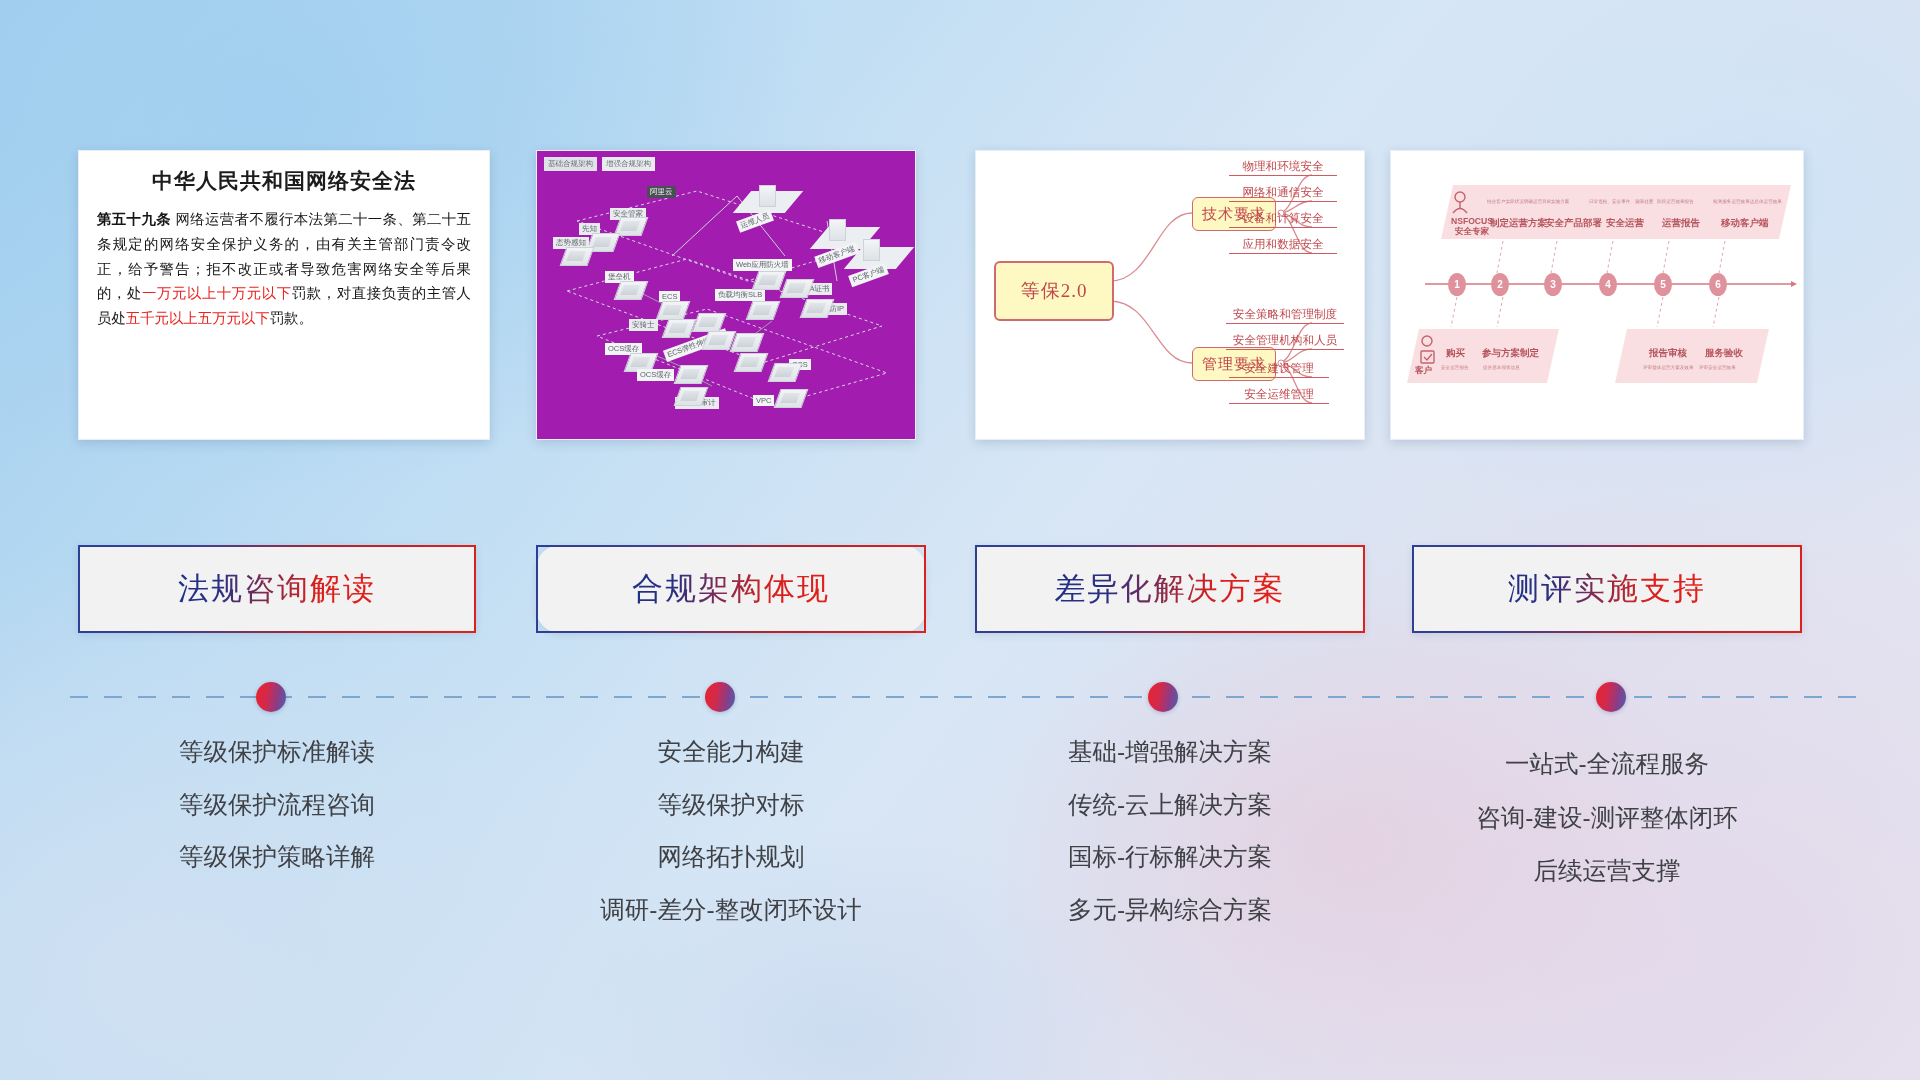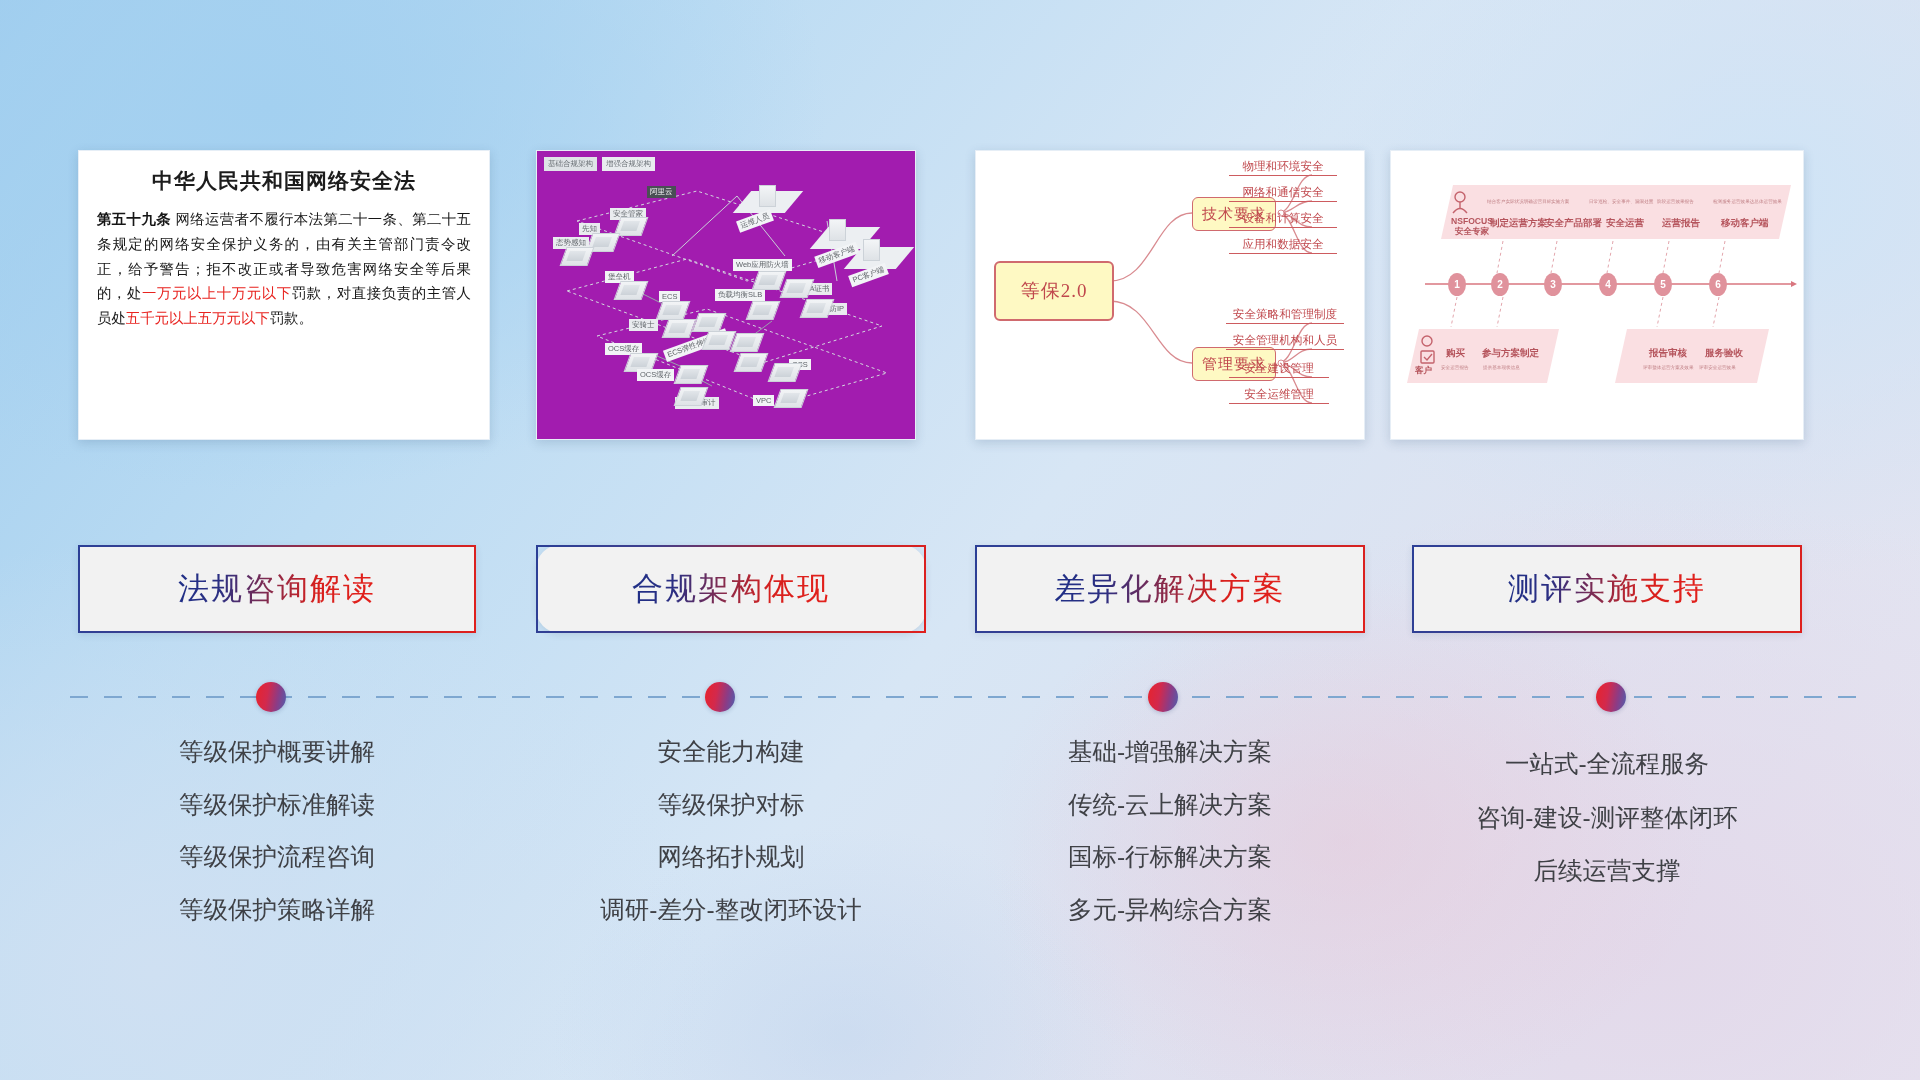--- a/index.html
+++ b/index.html
@@ -325,21 +325,20 @@
   </div>
 
   <div class="tl"></div>
   <div class="tldot d1"></div>
   <div class="tldot d2"></div>
   <div class="tldot d3"></div>
   <div class="tldot d4"></div>
 
   <div class="lists">
     <div class="col l1">
-      <div class="it">等级保护概要讲解</div>
       <div class="it">等级保护标准解读</div>
       <div class="it">等级保护流程咨询</div>
       <div class="it">等级保护策略详解</div>
     </div>
     <div class="col l2">
       <div class="it">安全能力构建</div>
       <div class="it">等级保护对标</div>
       <div class="it">网络拓扑规划</div>
       <div class="it">调研-差分-整改闭环设计</div>
     </div>

